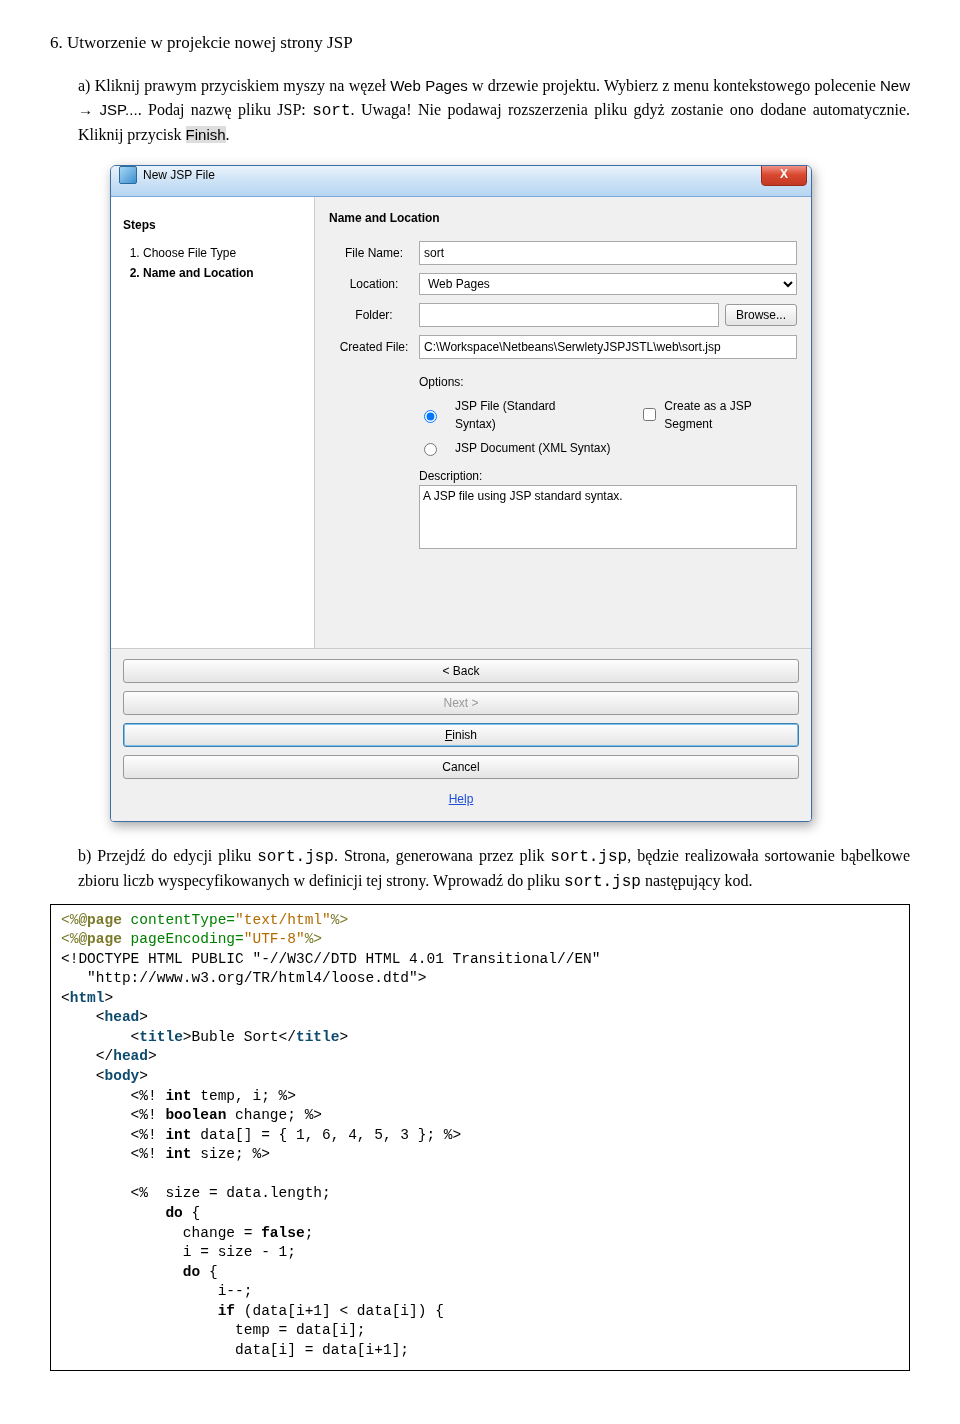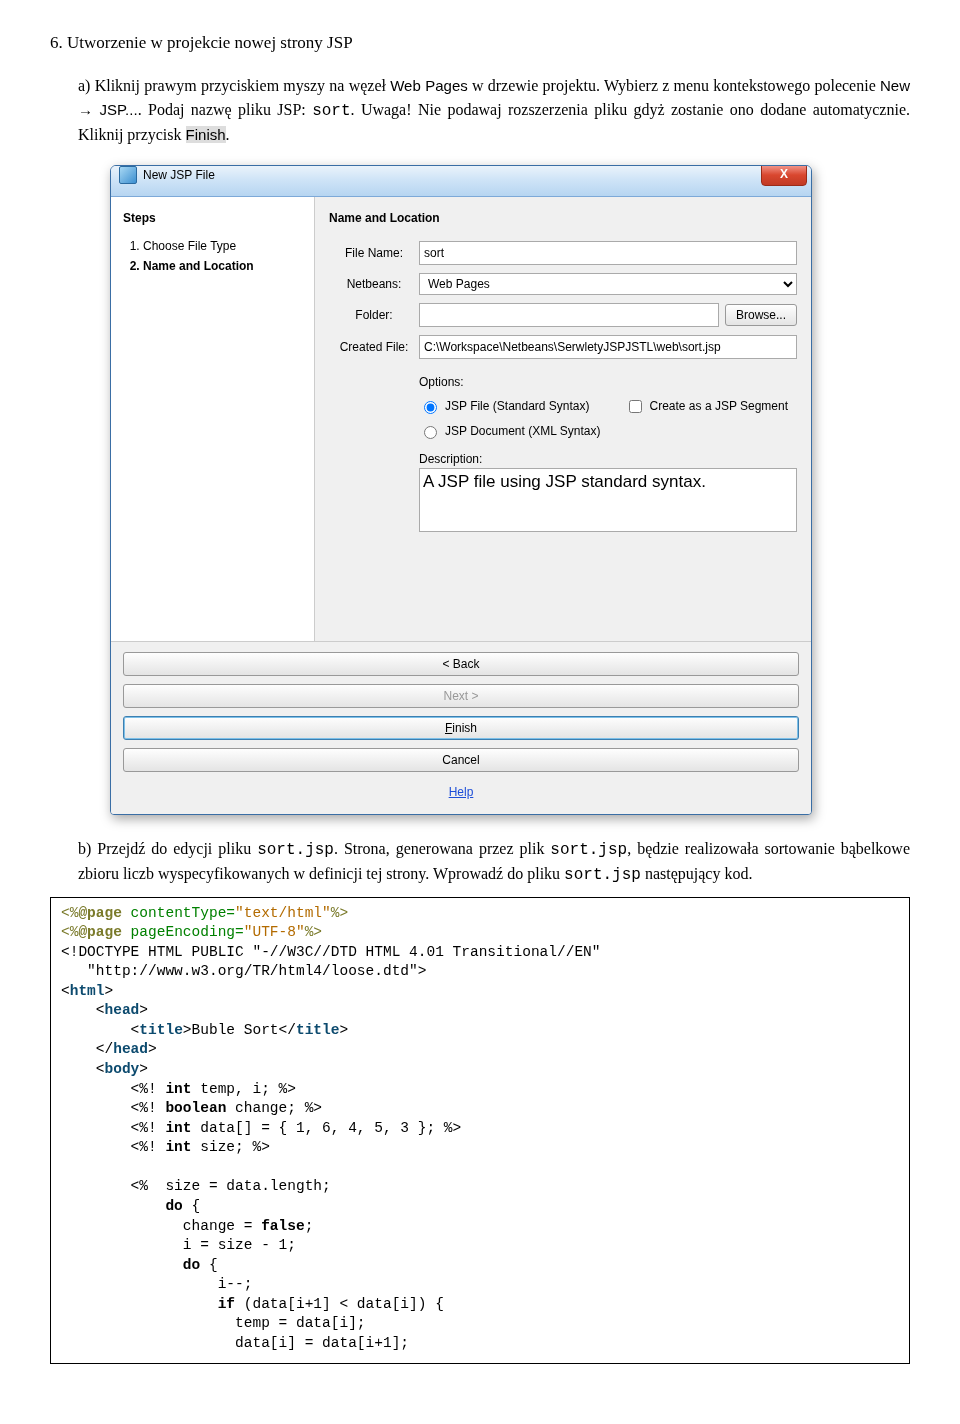--- a/index.html
+++ b/index.html
@@ -61,21 +61,21 @@
     font-weight:bold;
     font-size:12px;
     position:absolute;
     top:-2px; right:4px;
   }
   .dlg-body { display:flex; }
   .steps-pane {
     width: 200px;
     background:#fff;
     border-right:1px solid #ccc;
-    padding: 12px 10px 12px 12px;
+    padding: 19px 10px 12px 12px;
     min-height: 420px;
   }
   .steps-pane h4 { margin:0 0 10px 0; font-size:12px; font-weight:bold; }
   .steps-pane ol { margin:0 0 0 4px; padding-left:16px; font-size:12px; }
   .steps-pane li { margin-bottom:2px; }
   .steps-pane li.active { font-weight:bold; }
   .main-pane {
     flex:1;
     background:#f0f0f0;
     padding: 12px 14px 10px 14px;
@@ -94,25 +94,25 @@
     background:#fff;
   }
   .browse-btn {
     height:22px; border:1px solid #999; border-radius:3px;
     background:linear-gradient(to bottom,#fefefe,#e4e4e4);
     font-size:12px; padding:0 10px; margin-left:6px;
     font-family: "Segoe UI", Tahoma, sans-serif;
   }
   .options-block { margin-top:14px; margin-left:90px; font-size:12px; }
   .options-block .opt-label { margin-bottom:6px; }
-  .options-block .radio-row { display:flex; align-items:center; margin-bottom:6px; gap:5px; }
+  .options-block .radio-row { display:flex; align-items:center; margin-bottom:6px; gap:15px; }
   .options-block .chk-row { display:inline-flex; align-items:center; margin-left:30px; gap:5px;}
   .desc-block { margin-top:10px; margin-left:90px; }
   .desc-block textarea {
-    width: 370px; height:56px; border:1px solid #aaa; font-size:17px;
+    width: 370px; height:56px; border:1px solid #aaa; font-size:12px;
     font-family: "Segoe UI", Tahoma, sans-serif; padding:3px;
     resize:none; background:#fff;
   }
   .buttonbar {
     border-top:1px solid #ccc;
     background:#f0f0f0;
     padding:10px 12px;
     display:flex;
     justify-content:flex-end;
     gap:8px;
@@ -175,21 +175,21 @@
       </ol>
     </div>
     <div class="main-pane">
       <h4>Name and Location</h4>
 
       <div class="form-row">
         <label><span>File Name:</span></label>
         <input type="text" value="sort" style="">
       </div>
       <div class="form-row">
-        <label>Netbeans:</label>
+        <label>Location:</label>
         <select>
           <option>Web Pages</option>
         </select>
       </div>
       <div class="form-row">
         <label>Folder:</label>
         <input type="text" value="" style="">
         <button class="browse-btn">Browse...</button>
       </div>
       <div class="form-row">

